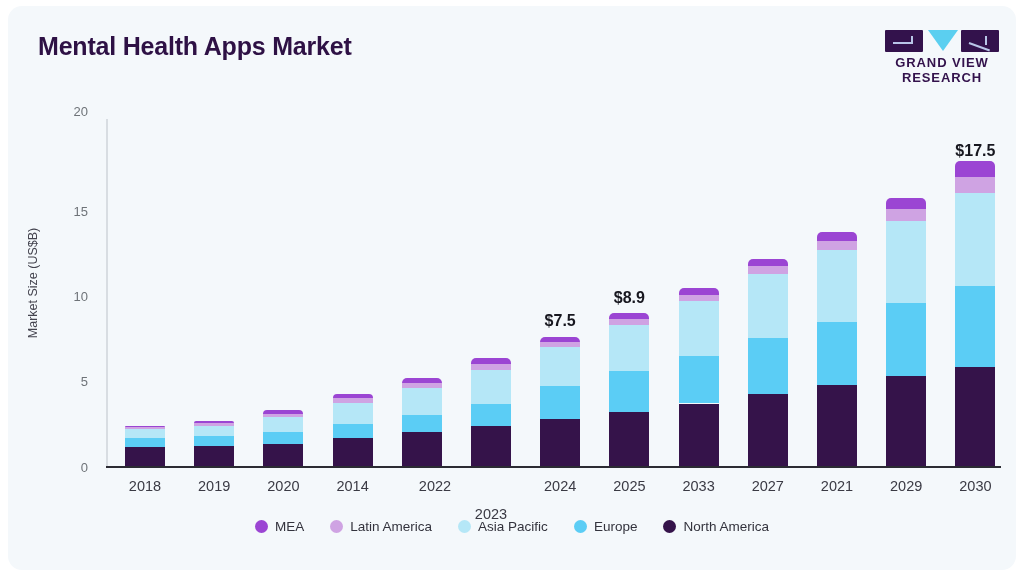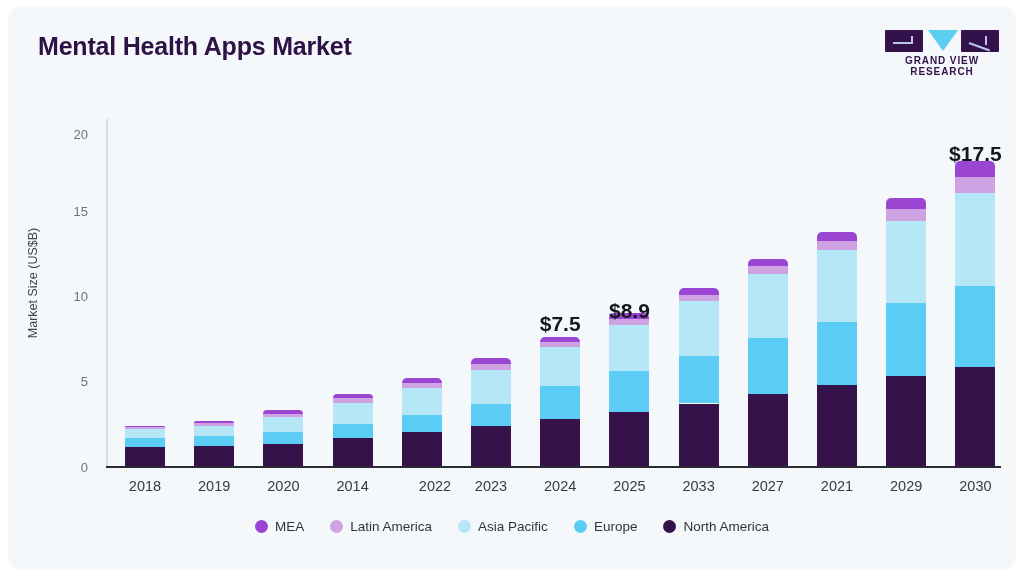--- a/index.html
+++ b/index.html
@@ -30,21 +30,21 @@
   #lm2{left:26px;top:6px;width:2px;height:8px;}
   #lm3{left:84px;top:12px;width:22px;height:2px;transform:rotate(20deg);transform-origin:left center;}
   #lm4{left:100px;top:6px;width:2px;height:9px;}
   #logo-tri{
     position:absolute;left:43px;top:0;width:0;height:0;
     border-left:15px solid transparent;border-right:15px solid transparent;
     border-top:21px solid #5BCFF0;
   }
   #logo-text{
     position:absolute;left:0;top:25px;width:114px;text-align:center;
-    font-size:10px;font-weight:bold;color:#33124C;letter-spacing:0.9px;
+    font-size:13px;font-weight:bold;color:#33124C;letter-spacing:0.9px;
   }
 
   
   #plot{position:absolute;left:0;top:0;width:1008px;height:564px;}
   #ylabel{
     position:absolute;left:-75px;top:270px;width:200px;text-align:center;
     font-size:12.5px;color:#44444F;transform:rotate(-90deg);
   }
   .ytick{
     position:absolute;left:40px;width:40px;text-align:right;
@@ -55,21 +55,21 @@
 
   .bar-group{position:absolute;bottom:0;width:40px;}
   .seg{position:absolute;left:0;width:40px;}
   .seg.top{border-top-left-radius:5px;border-top-right-radius:5px;}
   .xtick{
     position:absolute;top:472px;width:80px;text-align:center;
     font-size:14.5px;color:#3A3A44;
   }
   .bar-label{
     position:absolute;width:90px;text-align:center;
-    font-size:21px;font-weight:bold;color:#17171F;
+    font-size:16px;font-weight:bold;color:#17171F;
   }
 
   
   #legend{
     position:absolute;left:0;top:513px;width:1008px;
     display:flex;justify-content:center;align-items:center;gap:26px;
   }
   .legend-item{display:flex;align-items:center;gap:7px;}
   .legend-dot{width:13px;height:13px;border-radius:50%;display:block;}
   .legend-text{font-size:13.5px;color:#33333D;}
@@ -94,21 +94,21 @@
 
   <div id="plot">
     <div id="ylabel">Market Size (US$B)</div>
     <div id="yaxis-line"></div>
     <div id="xaxis-line"></div>
     <div id="yticks">
         <div class="ytick" style="top: 460.5px;">0</div>
         <div class="ytick" style="top: 375.375px;">5</div>
         <div class="ytick" style="top: 290.25px;">10</div>
         <div class="ytick" style="top: 205.125px;">15</div>
-        <div class="ytick" style="top: 128px;">20</div>
+        <div class="ytick" style="top: 105px;">20</div>
       </div>
     <div id="bars">
         <div class="bar-group" style="left: 117px; top: 120px; height: 340.5px; bottom: auto;">
           <div class="seg" style="background: rgb(53, 19, 74); height: 19.5787px; top: 320.921px;"></div>
           <div class="seg" style="background: rgb(91, 205, 245); height: 9.36375px; top: 311.558px;"></div>
           <div class="seg" style="background: rgb(181, 231, 247); height: 8.5125px; top: 303.045px;"></div>
           <div class="seg" style="background: rgb(207, 163, 227); height: 1.7025px; top: 301.342px;"></div>
           <div class="seg top" style="background: rgb(155, 69, 211); height: 1.7025px; top: 299.64px;"></div>
         </div>
         <div class="bar-group" style="left: 186.2px; top: 120px; height: 340.5px; bottom: auto;">
@@ -195,32 +195,32 @@
           <div class="seg" style="background: rgb(207, 163, 227); height: 16.1737px; top: 51.075px;"></div>
           <div class="seg top" style="background: rgb(155, 69, 211); height: 16.1737px; top: 34.9012px;"></div>
         </div>
       </div>
     <div id="xticks">
         <div class="xtick" style="left: 97px;">2018</div>
         <div class="xtick" style="left: 166.2px;">2019</div>
         <div class="xtick" style="left: 235.4px;">2020</div>
         <div class="xtick" style="left: 304.6px;">2014</div>
         <div class="xtick" style="left: 387px;">2022</div>
-        <div class="xtick" style="left: 443px;">2023</div>
+        <div class="xtick" style="left: 443px; margin-top: 28px;">2023</div>
         <div class="xtick" style="left: 512.2px;">2024</div>
         <div class="xtick" style="left: 581.4px;">2025</div>
         <div class="xtick" style="left: 650.6px;">2033</div>
         <div class="xtick" style="left: 719.8px;">2027</div>
         <div class="xtick" style="left: 789px;">2021</div>
         <div class="xtick" style="left: 858.2px;">2029</div>
         <div class="xtick" style="left: 927.4px;">2030</div>
       </div>
     <div id="labels">
         <div class="bar-label" style="left: 507.2px; top: 305.812px;">$7.5</div>
-        <div class="bar-label" style="left: 576.4px; top: 293px;">$8.9</div>
+        <div class="bar-label" style="left: 576.4px; top: 283px;">$8.9</div>
         <div class="bar-label" style="left: 922.4px; top: 135.562px;">$17.5</div>
       </div>
   </div>
 
   <div id="legend">
       <div class="legend-item">
         <span class="legend-dot" style="background: rgb(155, 69, 211);"></span>
         <span class="legend-text">MEA</span>
       </div>
       <div class="legend-item">

